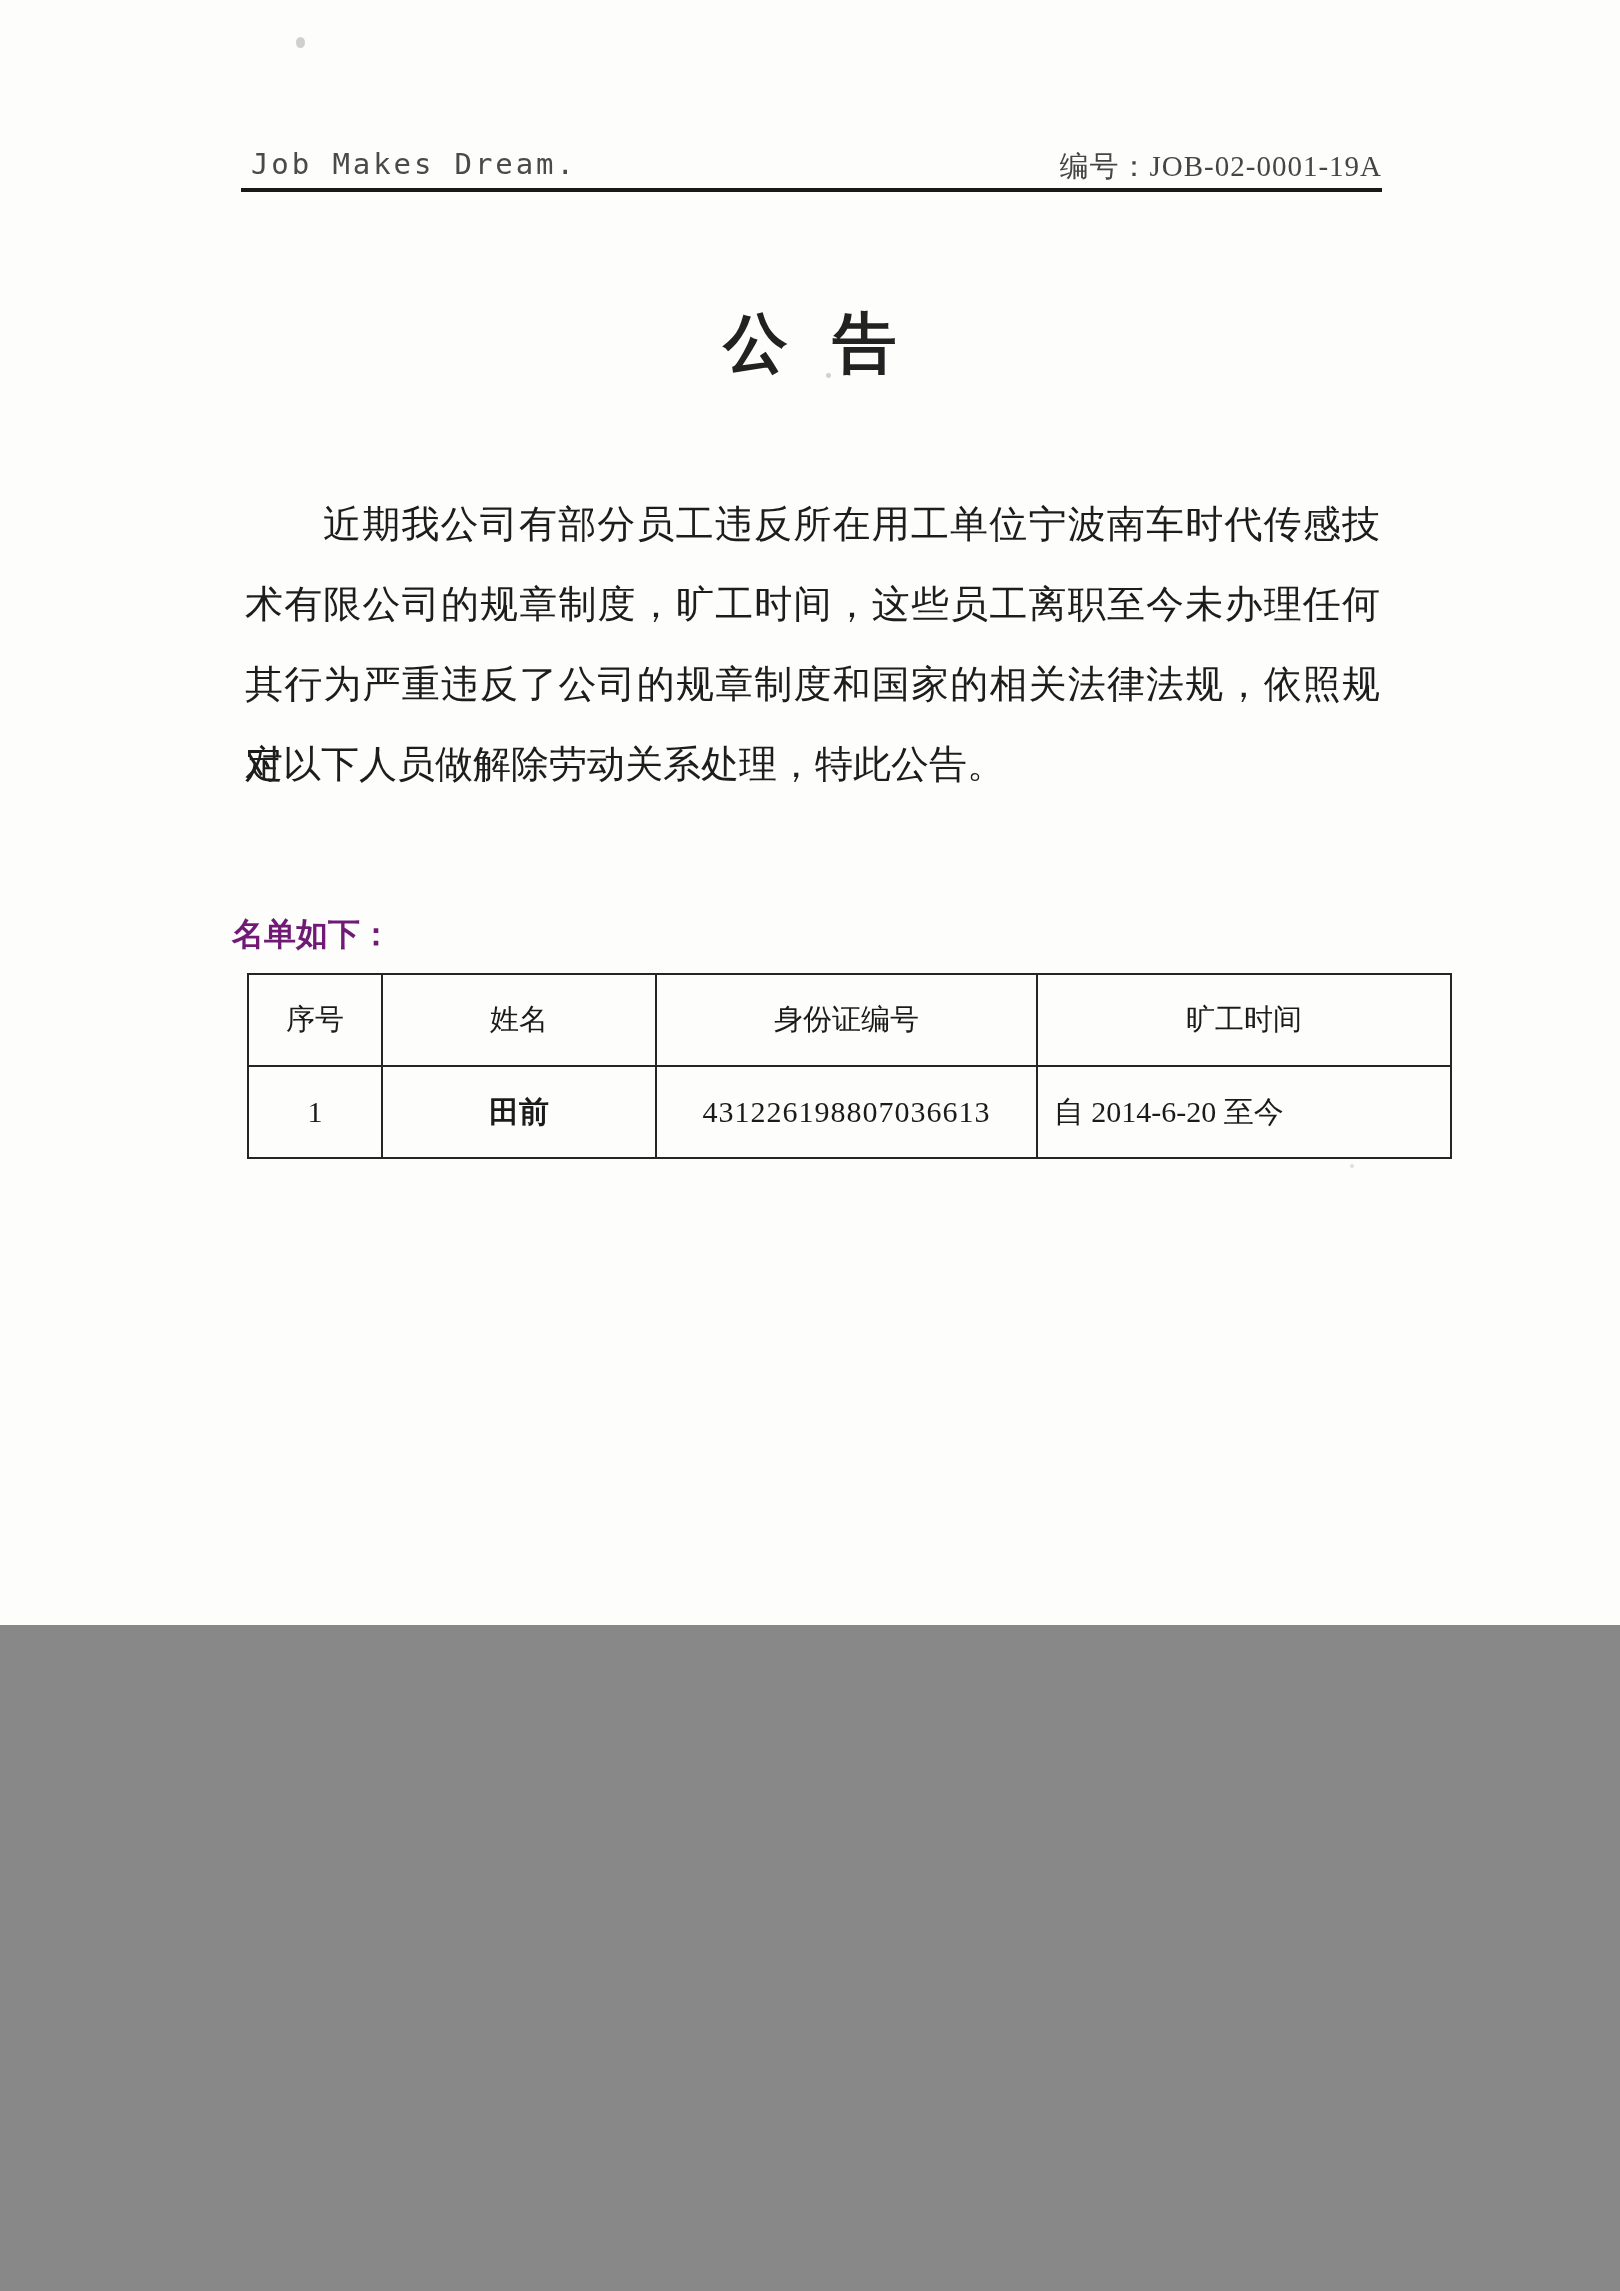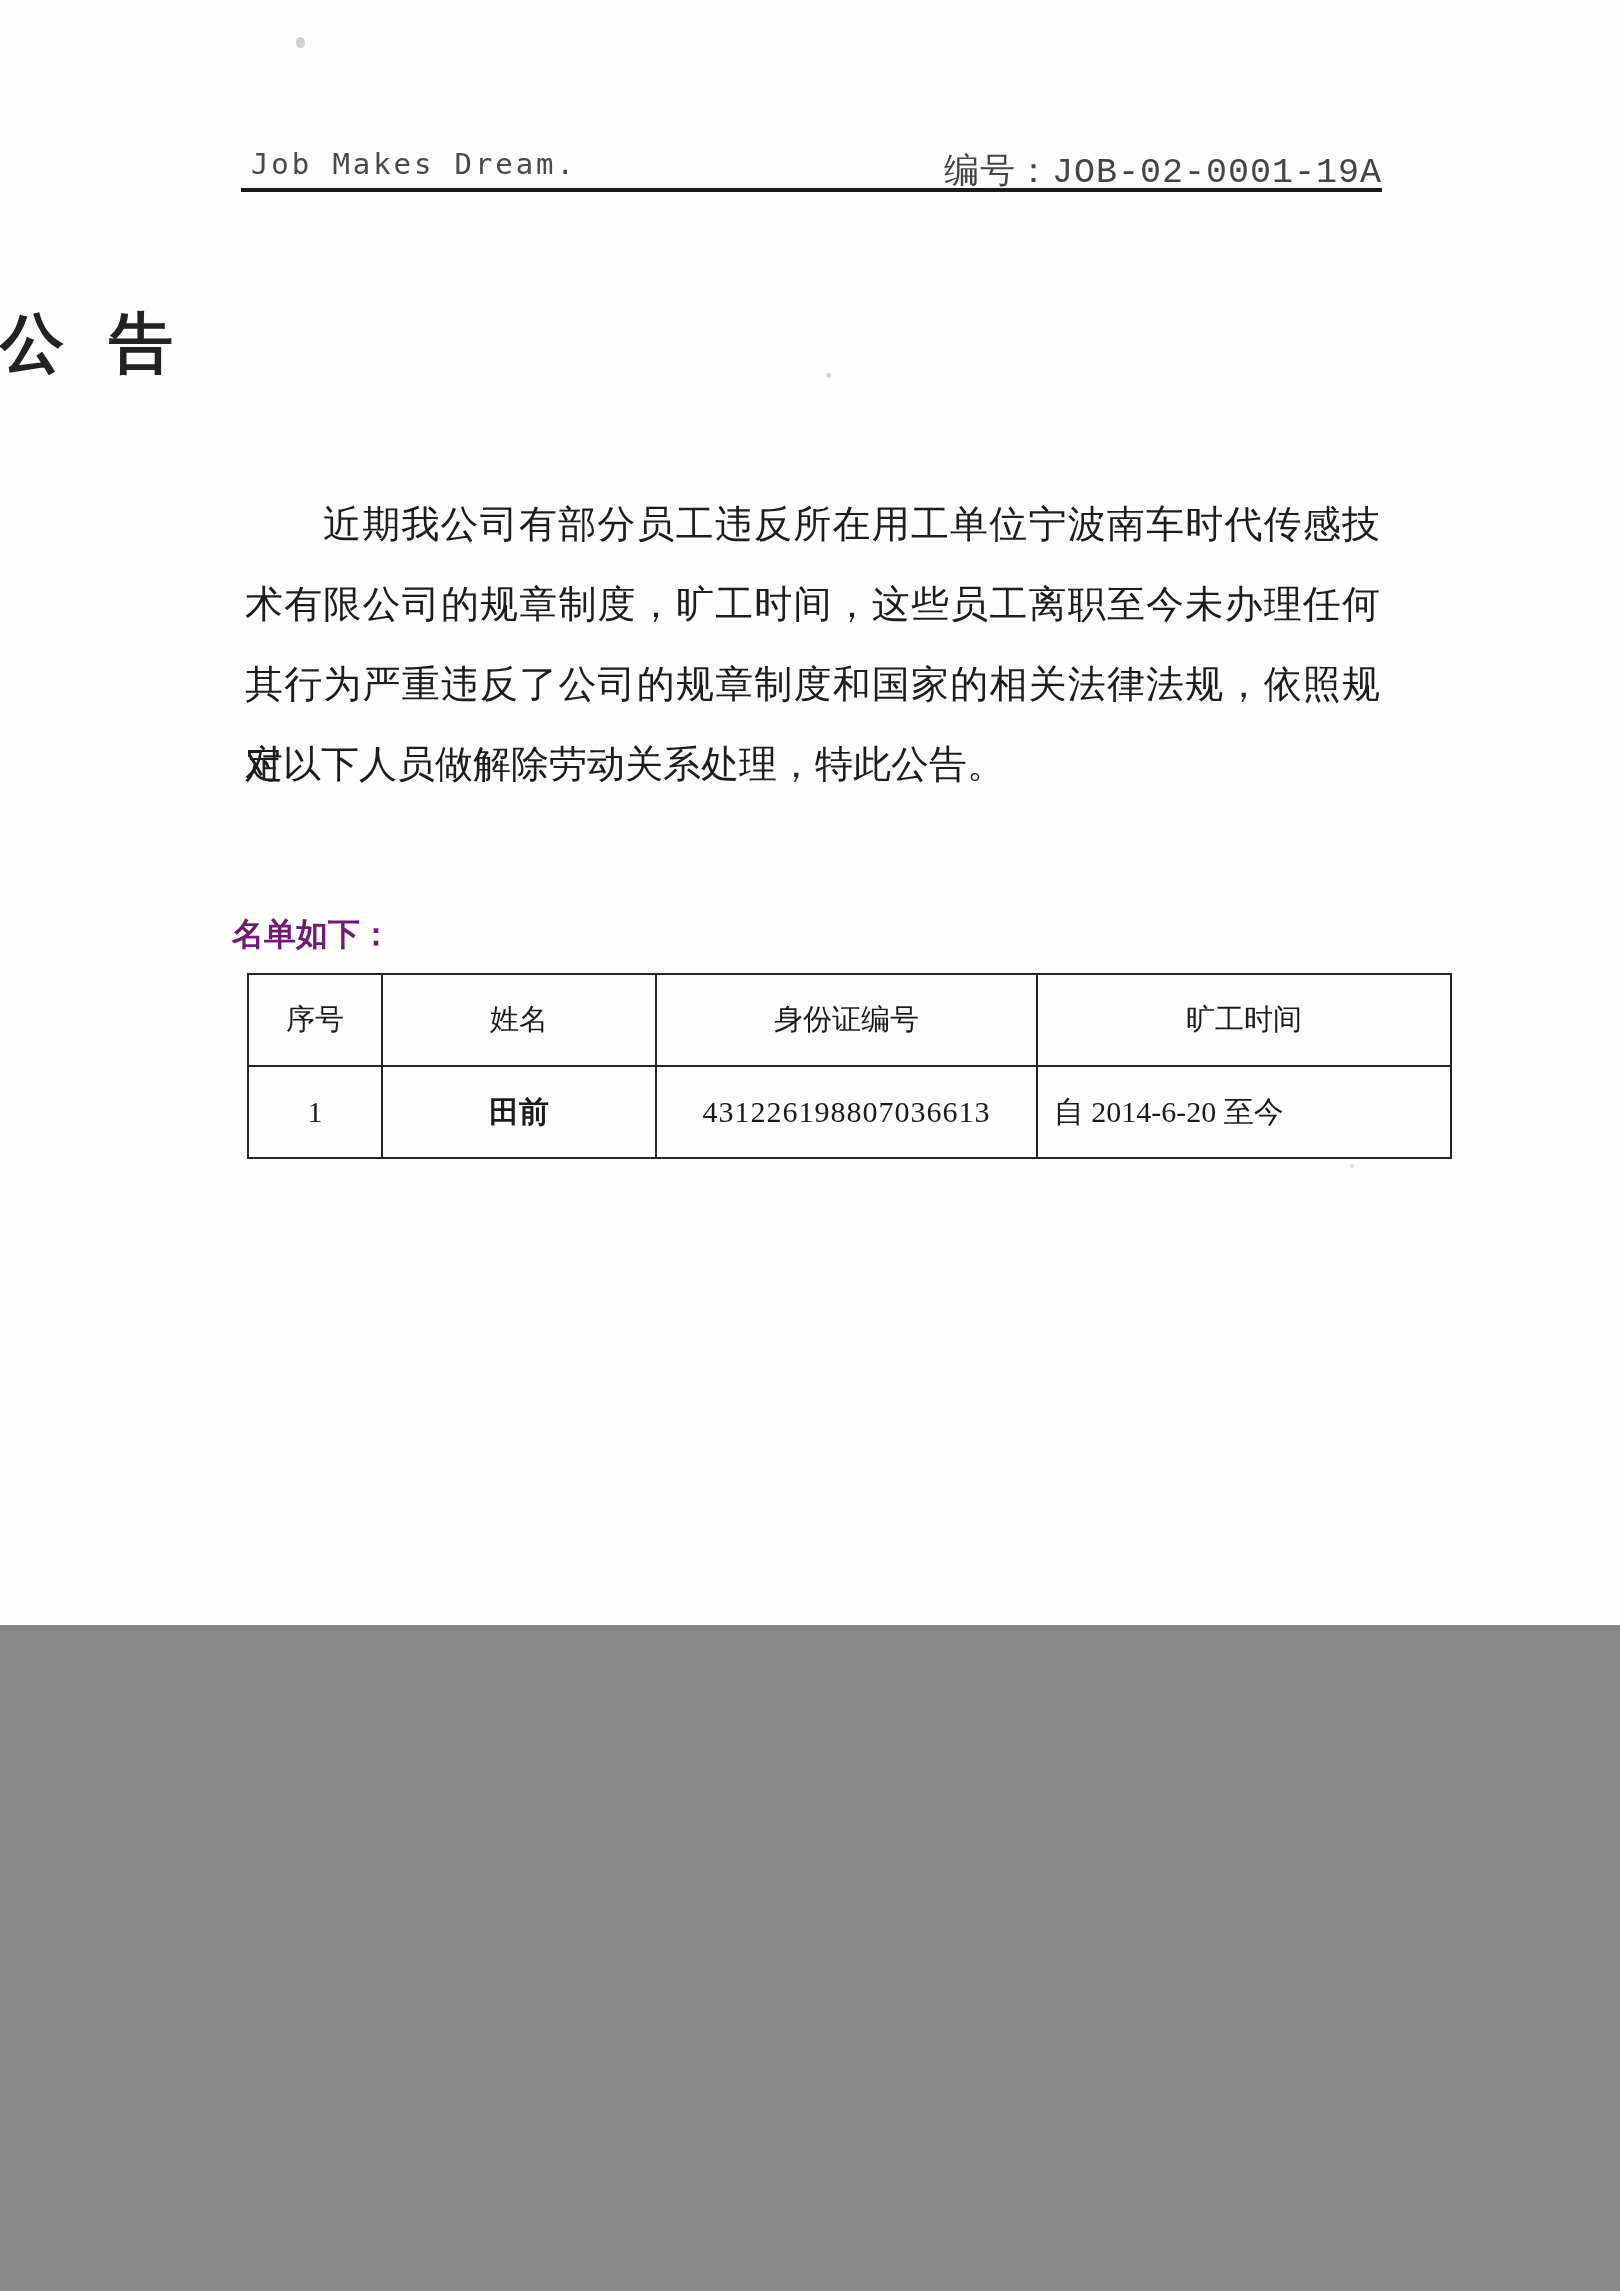--- a/index.html
+++ b/index.html
@@ -14,31 +14,31 @@
     margin:0 auto;
   }
   
   .hdr-slogan{
     position:absolute;left:251px;top:147px;
     font-family:"DejaVu Sans Mono","Liberation Mono",monospace;
     font-size:29px;color:#4a4a4a;letter-spacing:2.9px;
   }
   .hdr-number{
     position:absolute;right:238px;top:147px;
-    font-family:Liberation Mono, monospace;
-    font-size:35px;color:#454545;letter-spacing:1px;
+    font-family:Liberation Serif, serif;
+    font-size:29px;color:#454545;letter-spacing:1px;
   }
   .hdr-rule{
     position:absolute;left:241px;top:188px;width:1141px;height:3.9px;
     background:#191919;
   }
   
   .doc-title{
     position:absolute;left:0;top:300px;width:100%;
-    text-align:left;
+    text-align:center;
     font-size:64px;font-weight:700;
     word-spacing:29px;
     color:#222;
   }
   
   .body-block{
     position:absolute;left:245px;top:484px;width:1135px;
     font-size:38px;color:#1d1d1d;
   }
   .body-line{

